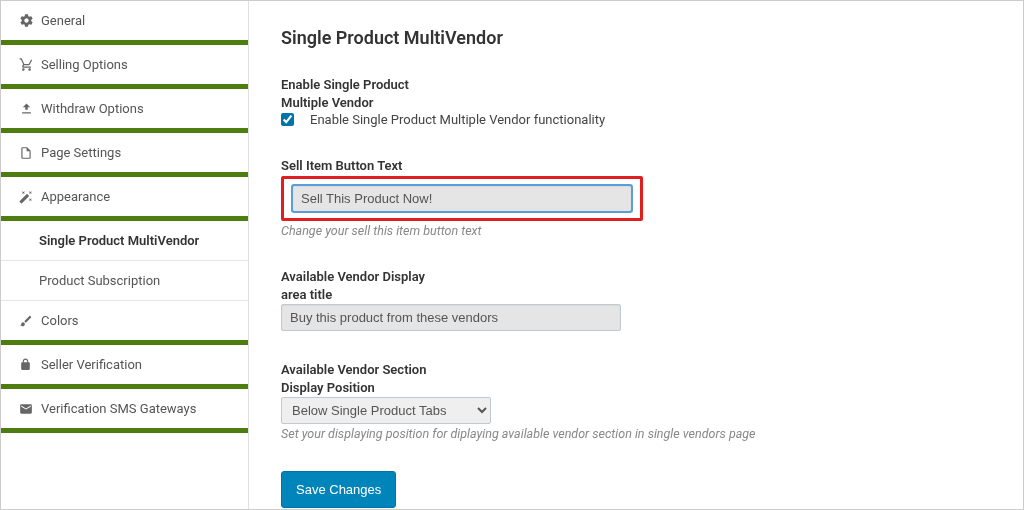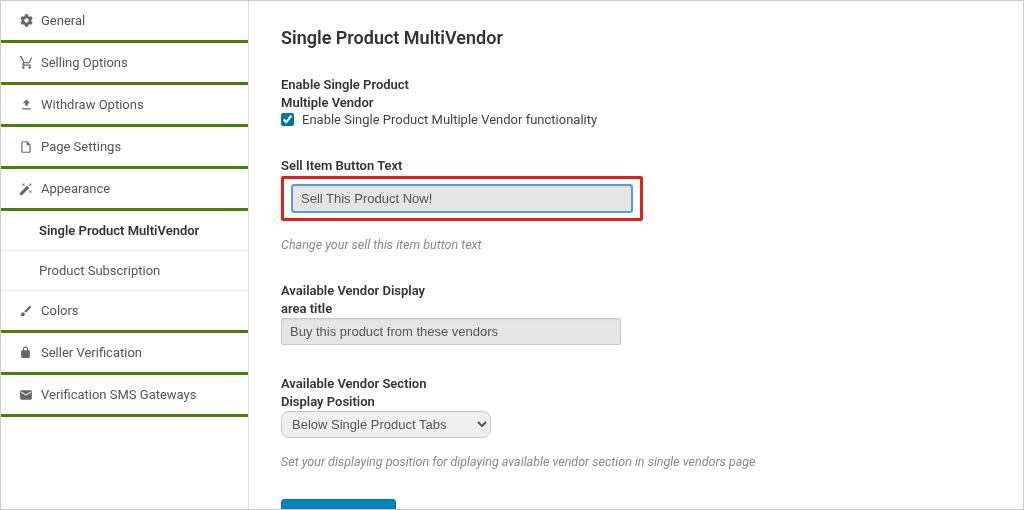--- a/index.html
+++ b/index.html
@@ -16,21 +16,21 @@
     .sidebar {
       width: 248px;
       background: #fff;
       border-right: 1px solid #e0e0e0;
       flex-shrink: 0;
     }
     .sidebar-item {
       display: flex;
       align-items: center;
       padding: 12px 18px;
-      border-bottom: 3px solid #4d7c0f;
+      border-bottom: 5px solid #4d7c0f;
       cursor: pointer;
       color: #555;
       background: #fff;
     }
     .sidebar-item .icon {
       width: 22px;
       display: inline-flex;
       align-items: center;
       justify-content: flex-start;
       color: #666;
@@ -75,21 +75,21 @@
       font-weight: 600;
       color: #333;
       font-size: 13px;
       padding-right: 12px;
       line-height: 1.4;
     }
     .form-field { flex: 1; }
     .checkbox-line {
       display: flex;
       align-items: center;
-      gap: 8px;
+      gap: 16px;
       font-size: 13px;
       color: #444;
     }
     .checkbox-line input[type=checkbox] { accent-color: #0073aa; }
     .text-input {
       width: 340px;
       padding: 5px 8px;
       border: 1px solid #bfc9d0;
       border-radius: 2px;
       font-size: 13px;
@@ -99,30 +99,30 @@
     }
     .text-input.focused {
       outline: 2px solid #5b9dd9;
       outline-offset: -1px;
       border-color: #5b9dd9;
     }
     .select-input {
       width: 210px;
       padding: 4px 6px;
       border: 1px solid #bfc9d0;
-      border-radius: 8px;
+      border-radius: 2px;
       font-size: 13px;
       color: #555;
       background: #efefef;
     }
     .hint {
       color: #888;
       font-style: italic;
       font-size: 12.5px;
-      margin-top: 16px;
+      margin-top: 2px;
       display: block;
     }
     .highlight-box {
       border: 3px solid #e02020;
       padding: 6px 8px;
       display: inline-block;
       border-radius: 2px;
     }
     .btn-primary {
       background: #0085ba;

